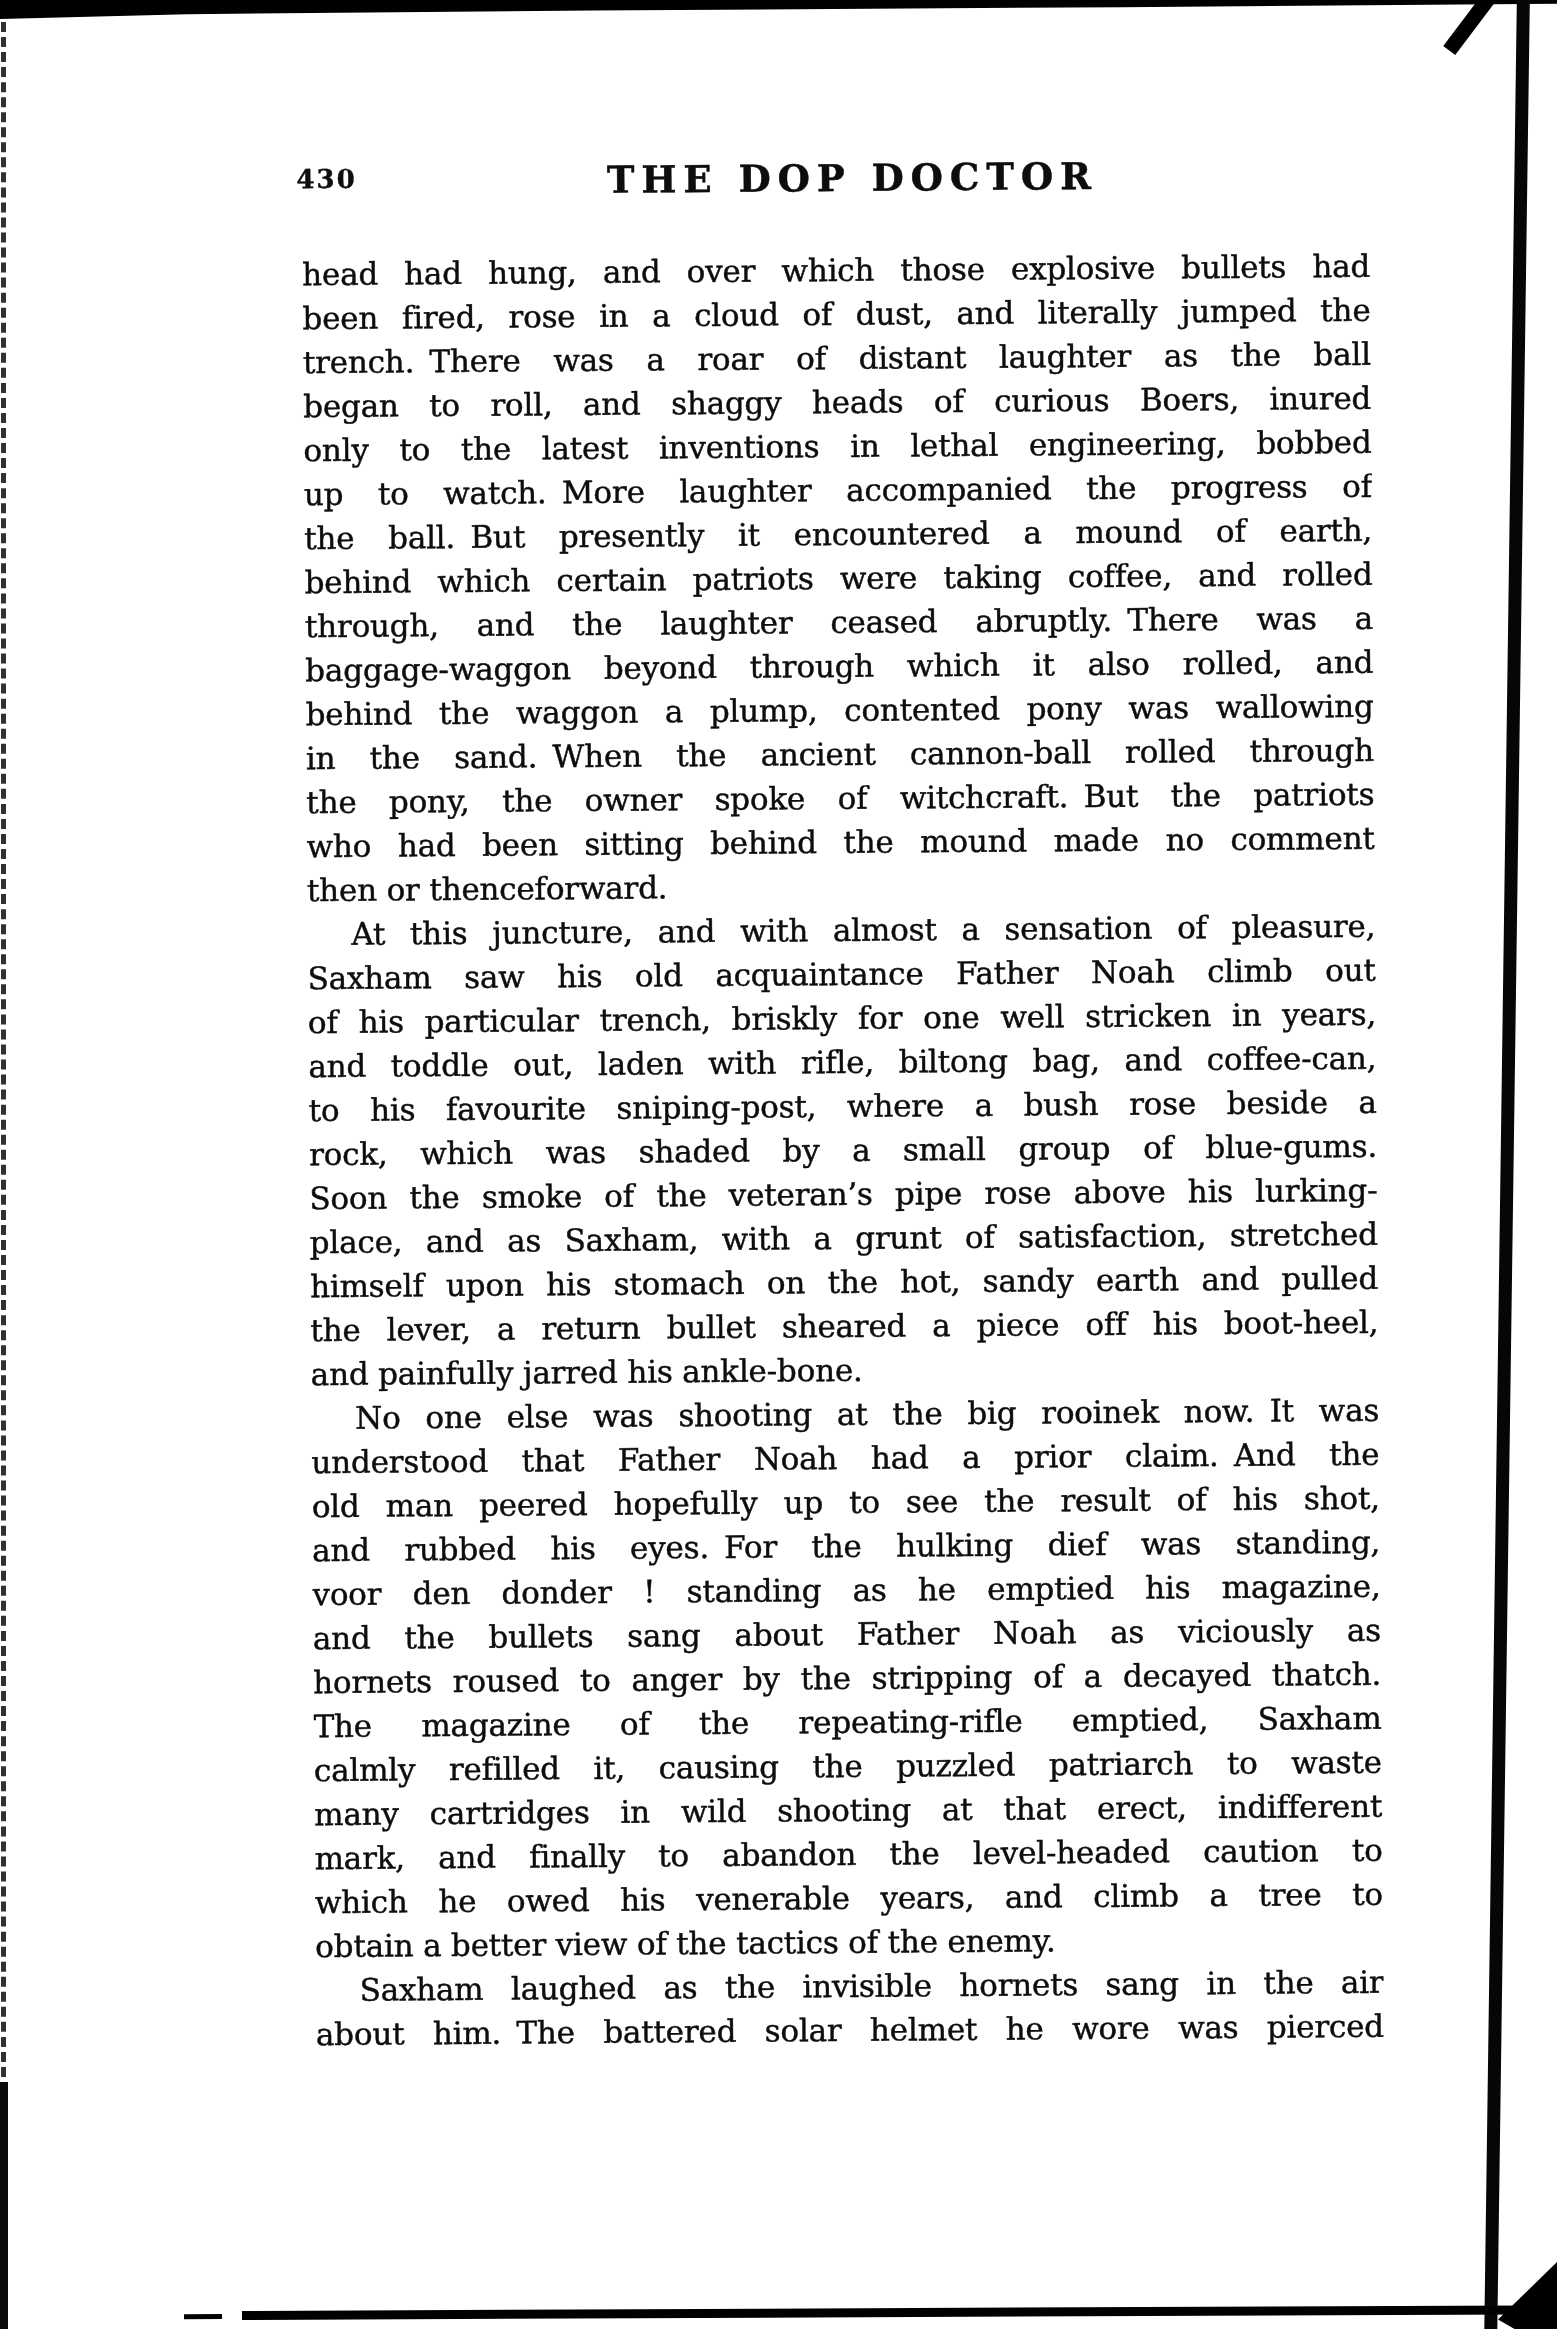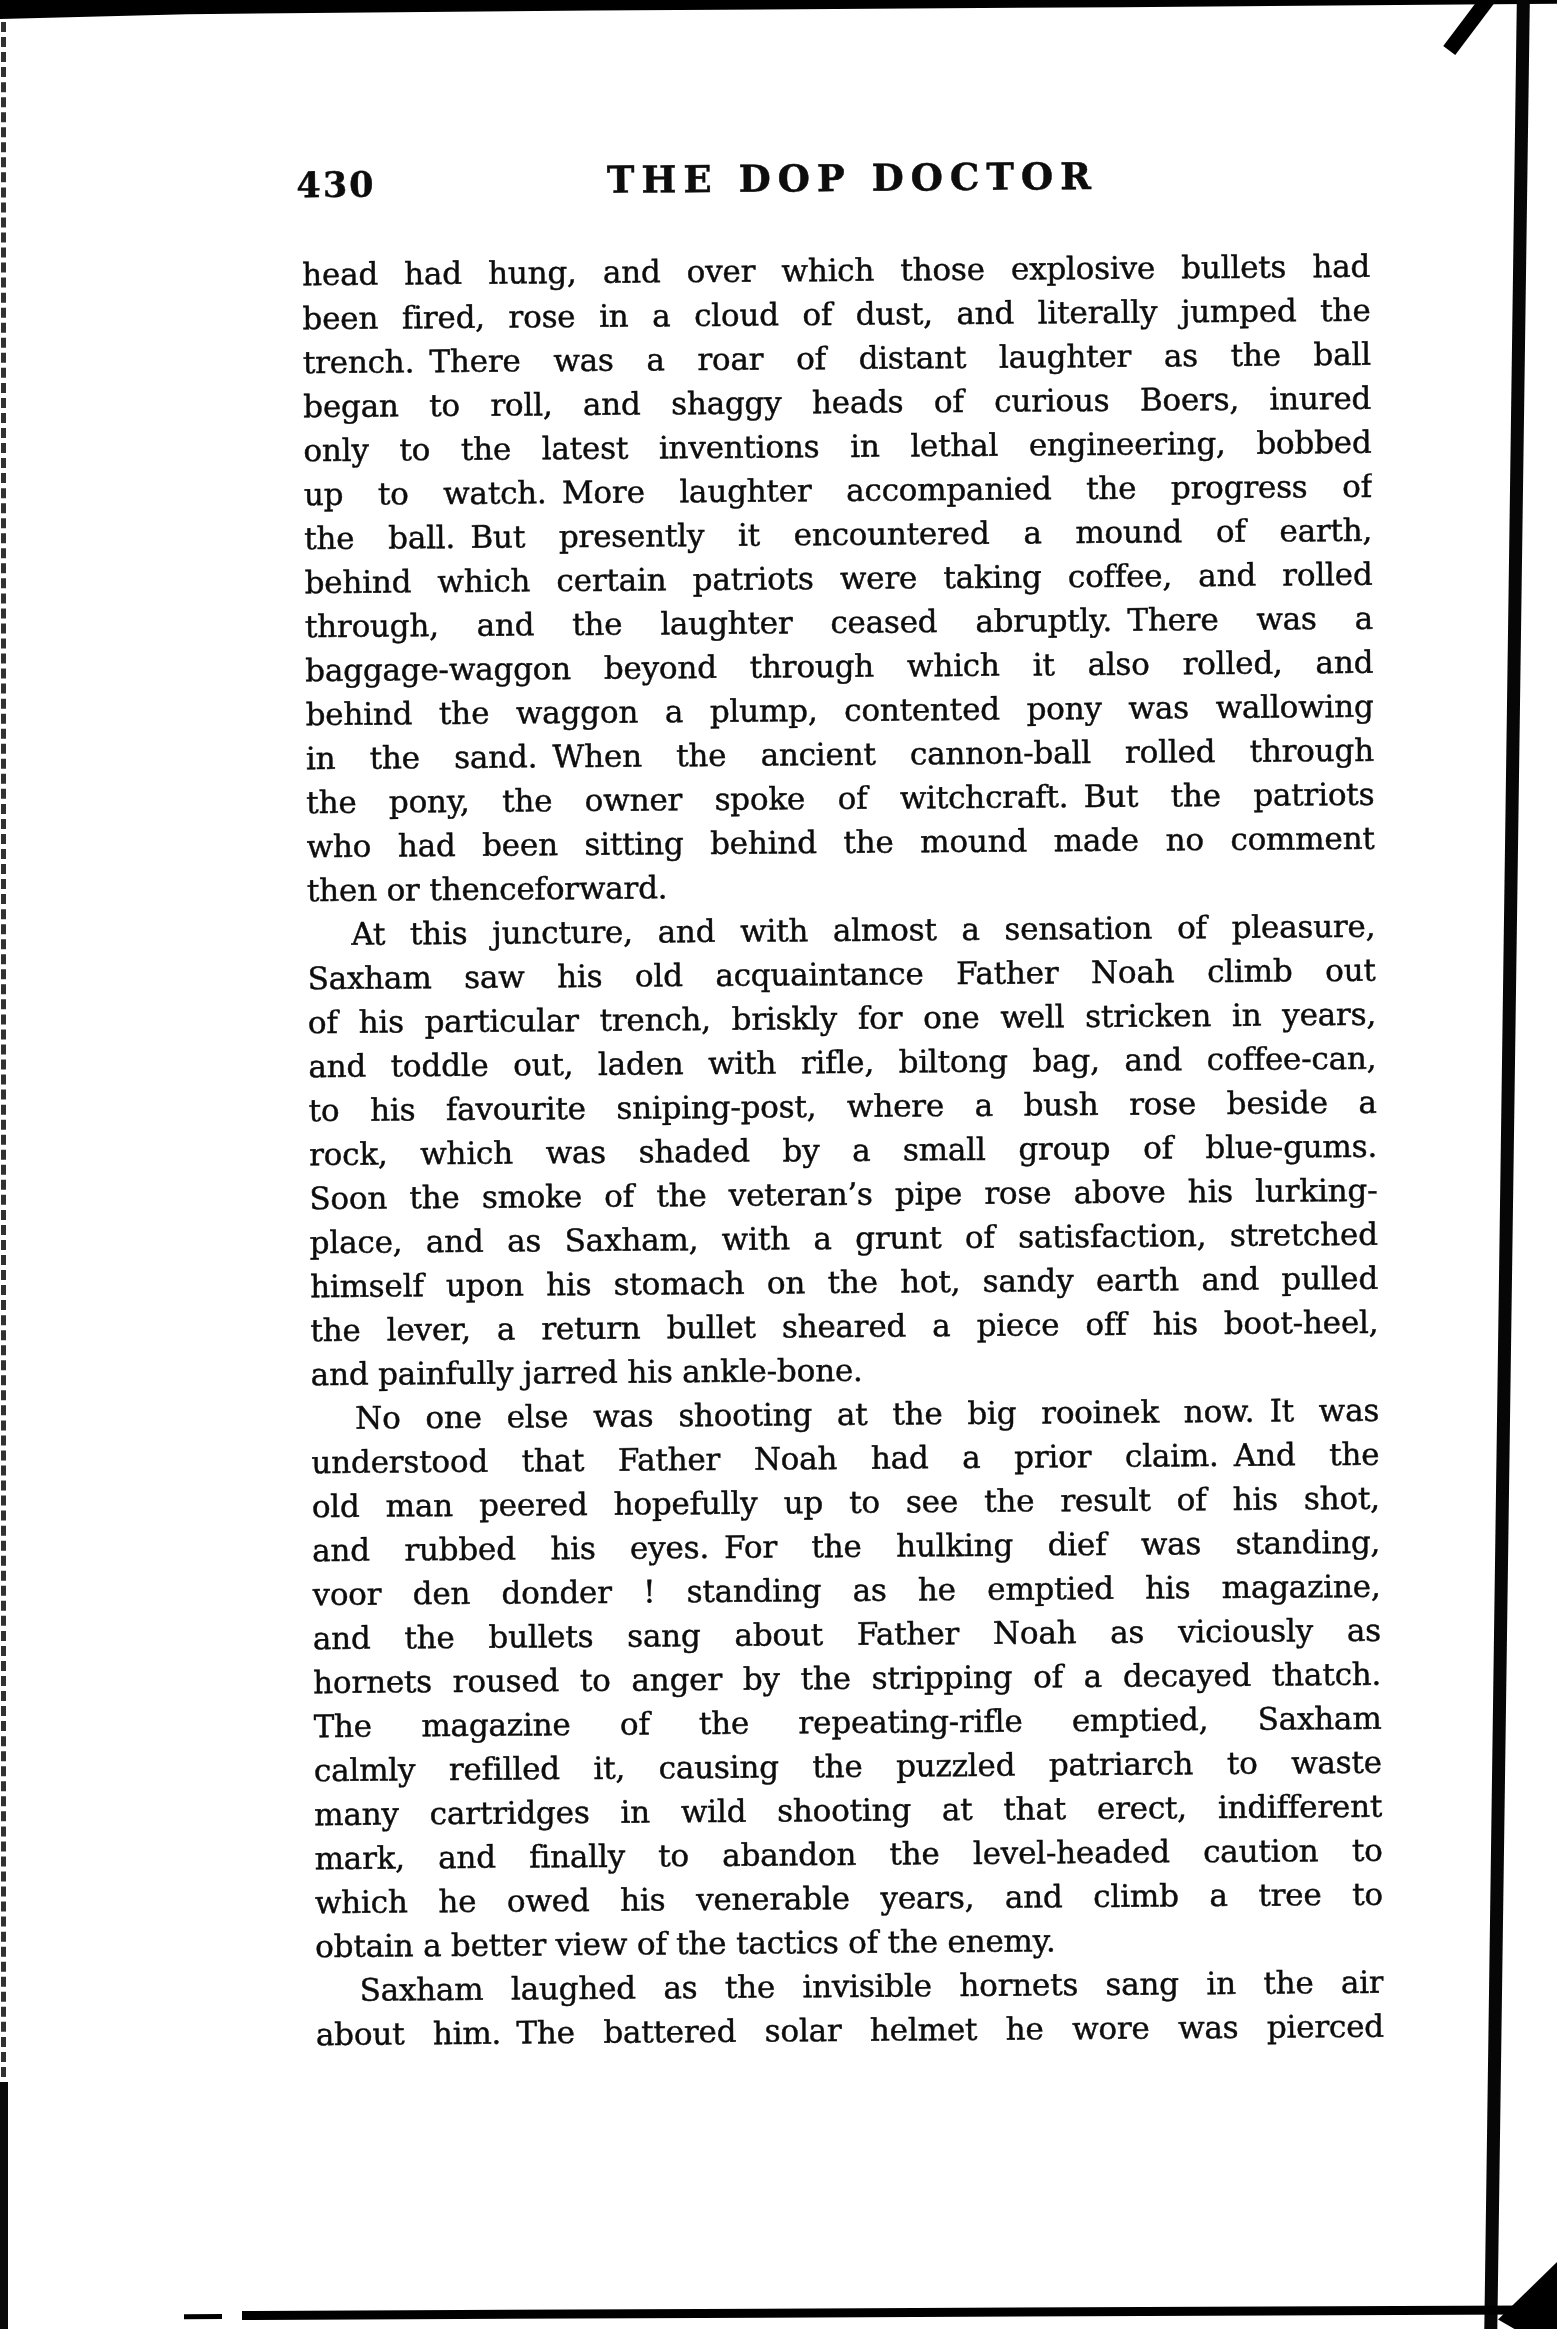--- a/index.html
+++ b/index.html
@@ -42,21 +42,21 @@
   }
 
   
   .content {
     position:absolute; left:300px; top:0; width:1068px;
     transform:rotate(-0.45deg); transform-origin:50% 0;
   }
   .header { position:relative; margin-top:156px; height:48px; }
   .pagenum {
     position:absolute; left:-5px; top:4px;
-    font-size:35px; font-weight:bold; letter-spacing:2px;
+    font-size:26px; font-weight:bold; letter-spacing:2px;
     -webkit-text-stroke:0.4px #0d0d0d;
   }
   .running-title {
     display:block; text-align:center; padding-left:34px;
     font-size:37px; font-weight:bold; letter-spacing:7px;
     -webkit-text-stroke:0.5px #0d0d0d;
   }
   .page-text {
     margin-top:44px; font-size:31px; line-height:44px;
     letter-spacing:-0.2px; -webkit-text-stroke:0.45px #0d0d0d;

